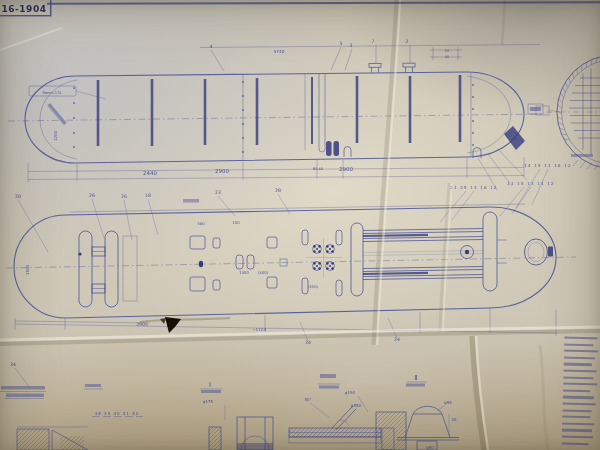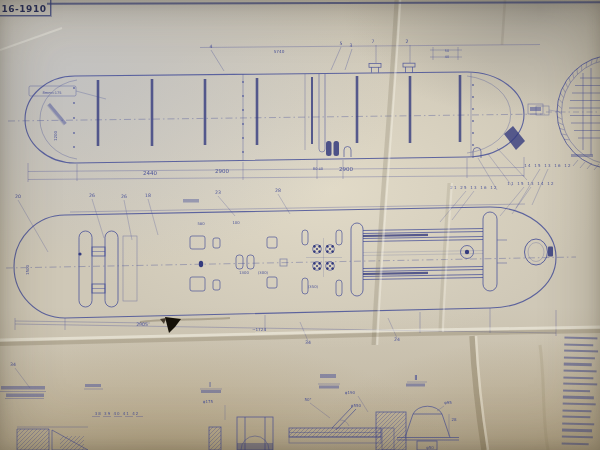--- a/index.html
+++ b/index.html
@@ -510,21 +510,21 @@
       <path d="M540,345 C545,380 542,420 548,450" stroke="rgba(140,125,95,0.18)" stroke-width="3"></path>
       <path d="M140,322 C155,319 200,320 230,318" stroke="rgba(90,75,50,0.3)" stroke-width="2"></path>
     </g>
     <g>
       <polygon points="165,317 181,319 175,327 169,333" fill="#141008"></polygon>
       <polygon points="160,319 166,318 164,324" fill="#2a2114" fill-opacity=".8"></polygon>
     </g>
   </svg>
 
   <div class="title-box">
-    <span>16-1910</span>
+    <span>16-1904</span>
   </div>
   <div class="top-border"></div>
   <div class="notes" id="notes">
       <div class="nline" style="width: 33px;"></div>
       <div class="nline" style="width: 29px;"></div>
       <div class="nline" style="width: 34px;"></div>
       <div class="nline" style="width: 31px;"></div>
       <div class="nline" style="width: 28px;"></div>
       <div class="nline" style="width: 33px;"></div>
       <div class="nline" style="width: 30px;"></div>

